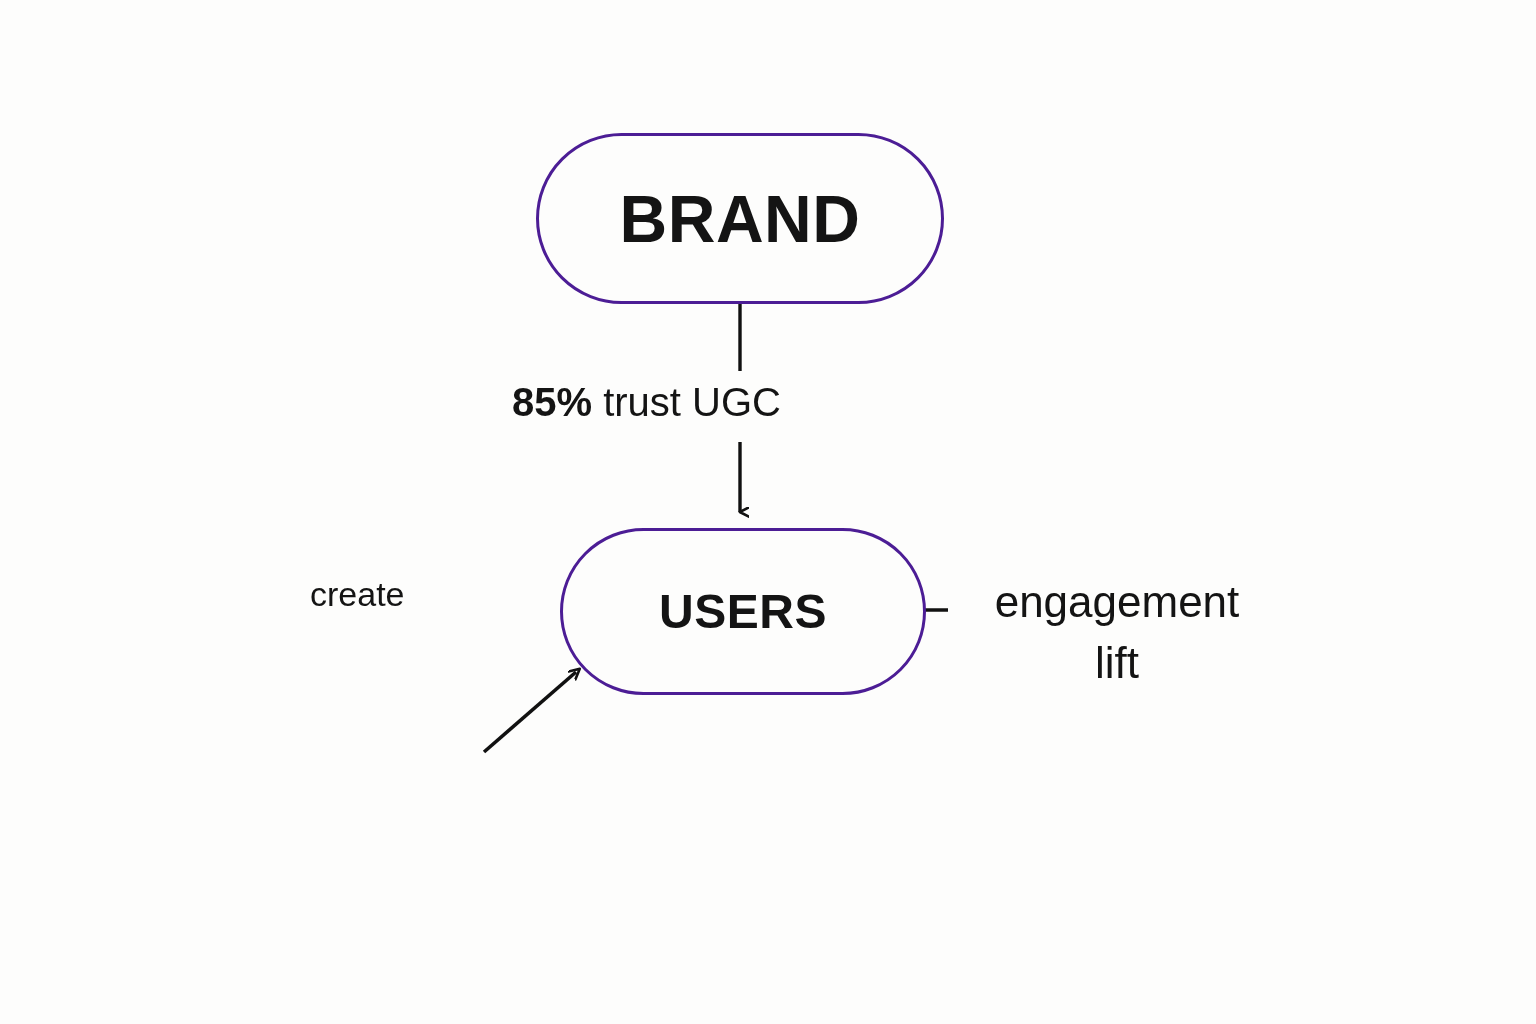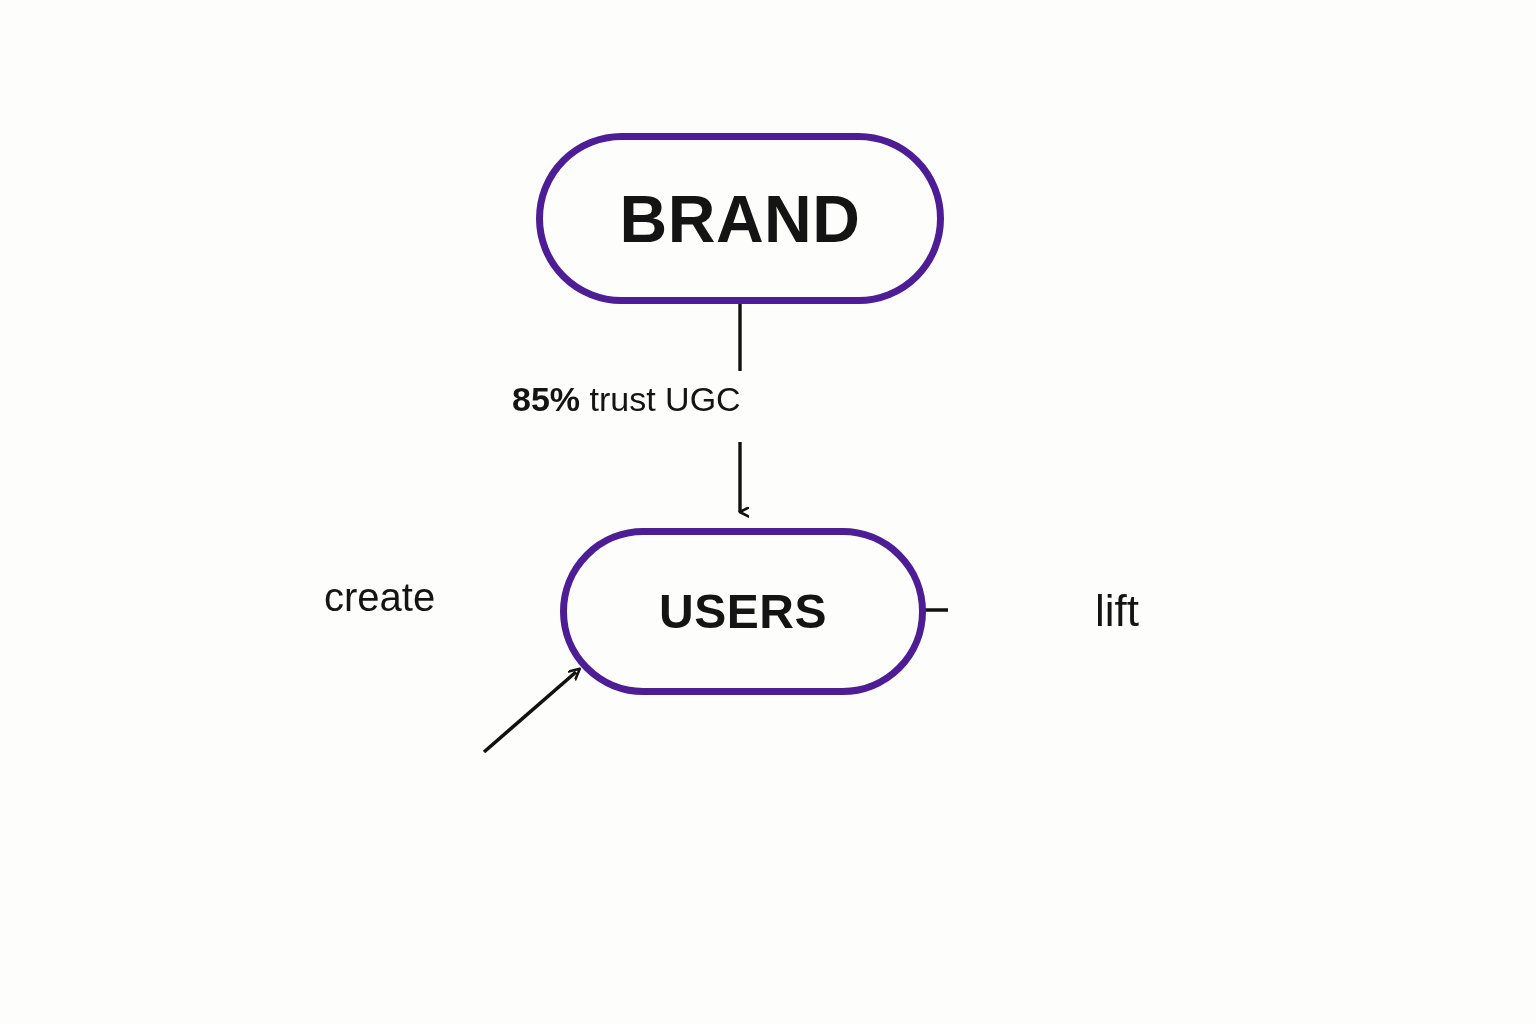--- a/index.html
+++ b/index.html
@@ -25,21 +25,21 @@
     top: 0;
     width: 1536px;
     height: 1024px;
   }
 
   
   .node {
     position: absolute;
     box-sizing: border-box;
     background: #fdfdfc;
-    border: 7px solid #4c1d95;
+    border: 3px solid #4c1d95;
     display: flex;
     align-items: center;
     justify-content: center;
     z-index: 3;
   }
   .node-label {
     font-weight: 700;
     letter-spacing: 0.5px;
     color: #141414;
     white-space: nowrap;
@@ -79,30 +79,30 @@
     z-index: 4;
     color: #141414;
     white-space: nowrap;
     background: #fdfdfc;
     line-height: 1.08;
   }
 
   #label-trust {
     left: 506px;
     top: 377px;
-    font-size: 34px;
+    font-size: 40px;
     padding: 4px 6px;
   }
   #label-trust .strong { font-weight: 700; }
   #label-trust .light { font-weight: 400; }
 
   #label-create {
-    left: 318px;
+    left: 304px;
     top: 574px;
-    font-size: 40px;
+    font-size: 34px;
     font-weight: 400;
     padding: 2px 6px;
   }
 
   #label-engagement {
     left: 948px;
     top: 572px;
     width: 330px;
     text-align: center;
     padding: 2px 4px;
@@ -154,16 +154,17 @@
   </div>
 
 
   <div class="edge-label" id="label-trust">
     <span class="strong">85%</span><span class="light"> trust UGC</span>
   </div>
 
   <div class="edge-label" id="label-create">create</div>
 
   <div class="edge-label" id="label-engagement">
+    <span class="line2">engagement</span>
     <span class="line3">lift</span>
   </div>
 
 </div>
 
 </body></html>

